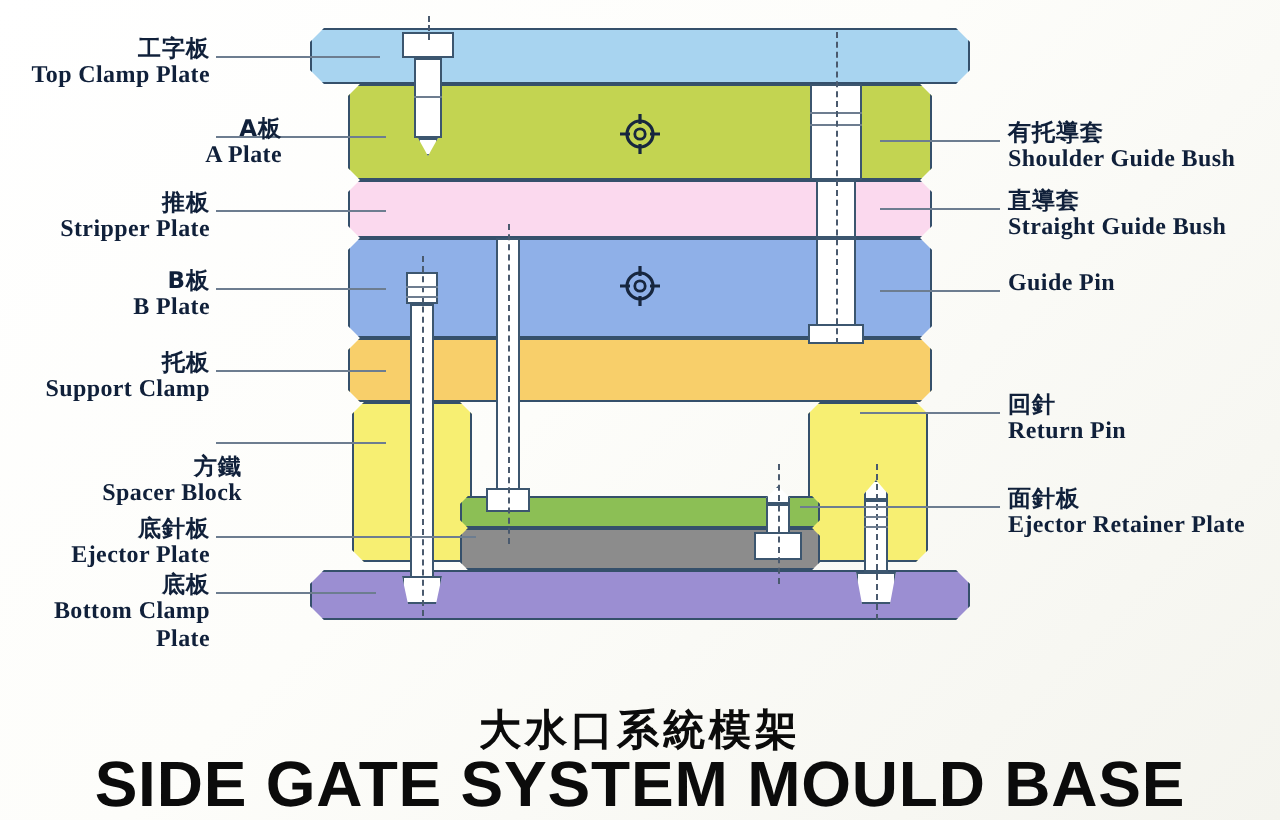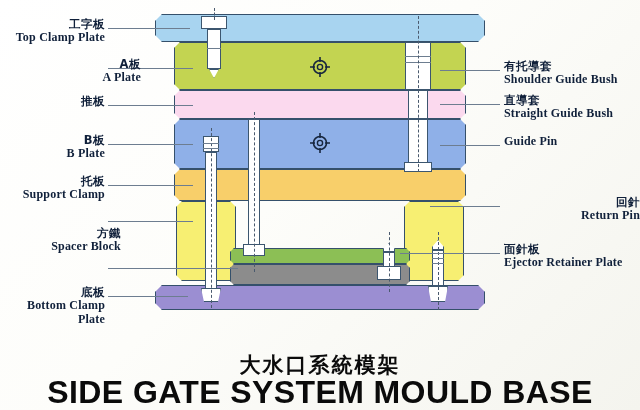--- a/index.html
+++ b/index.html
@@ -158,50 +158,55 @@
   <div class="lbl left" style="left:0px;top:18px;width:105px;">
     <div class="cn">工字板</div>
     <div class="en">Top Clamp Plate</div>
   </div>
   <div class="lbl left" style="left:0px;top:58px;width:105px;margin-left:36px;">
     <div class="cn">A板</div>
     <div class="en">A Plate</div>
   </div>
   <div class="lbl left" style="left:0px;top:95px;width:105px;">
     <div class="cn">推板</div>
+    <div class="en">Stripper Plate</div>
   </div>
   <div class="lbl left" style="left:0px;top:134px;width:105px;">
     <div class="cn">B板</div>
     <div class="en">B Plate</div>
   </div>
   <div class="lbl left" style="left:0px;top:175px;width:105px;">
     <div class="cn">托板</div>
     <div class="en">Support Clamp</div>
   </div>
   <div class="lbl left" style="left:0px;top:227px;width:105px;padding-left:16px;">
     <div class="cn">方鐵</div>
     <div class="en">Spacer Block</div>
   </div>
+  <div class="lbl left" style="left:0px;top:258px;width:105px;">
+    <div class="cn">底針板</div>
+    <div class="en">Ejector Plate</div>
+  </div>
   <div class="lbl left" style="left:0px;top:286px;width:105px;">
     <div class="cn">底板</div>
     <div class="en">Bottom Clamp Plate</div>
   </div>
 
   <div class="lbl right" style="left:504px;top:60px;width:136px;">
     <div class="cn">有托導套</div>
     <div class="en">Shoulder Guide Bush</div>
   </div>
   <div class="lbl right" style="left:504px;top:94px;width:136px;">
     <div class="cn">直導套</div>
     <div class="en">Straight Guide Bush</div>
   </div>
   <div class="lbl right" style="left:504px;top:135px;width:136px;">
     <div class="en">Guide Pin</div>
   </div>
-  <div class="lbl right" style="left:504px;top:196px;width:136px;text-align:right;">
+  <div class="lbl right" style="left:504px;top:196px;width:136px;">
     <div class="cn">回針</div>
     <div class="en">Return Pin</div>
   </div>
   <div class="lbl right" style="left:504px;top:243px;width:140px;">
     <div class="cn">面針板</div>
     <div class="en">Ejector Retainer Plate</div>
   </div>
 
   <div id="title">
     <div class="tcn">大水口系統模架</div>

